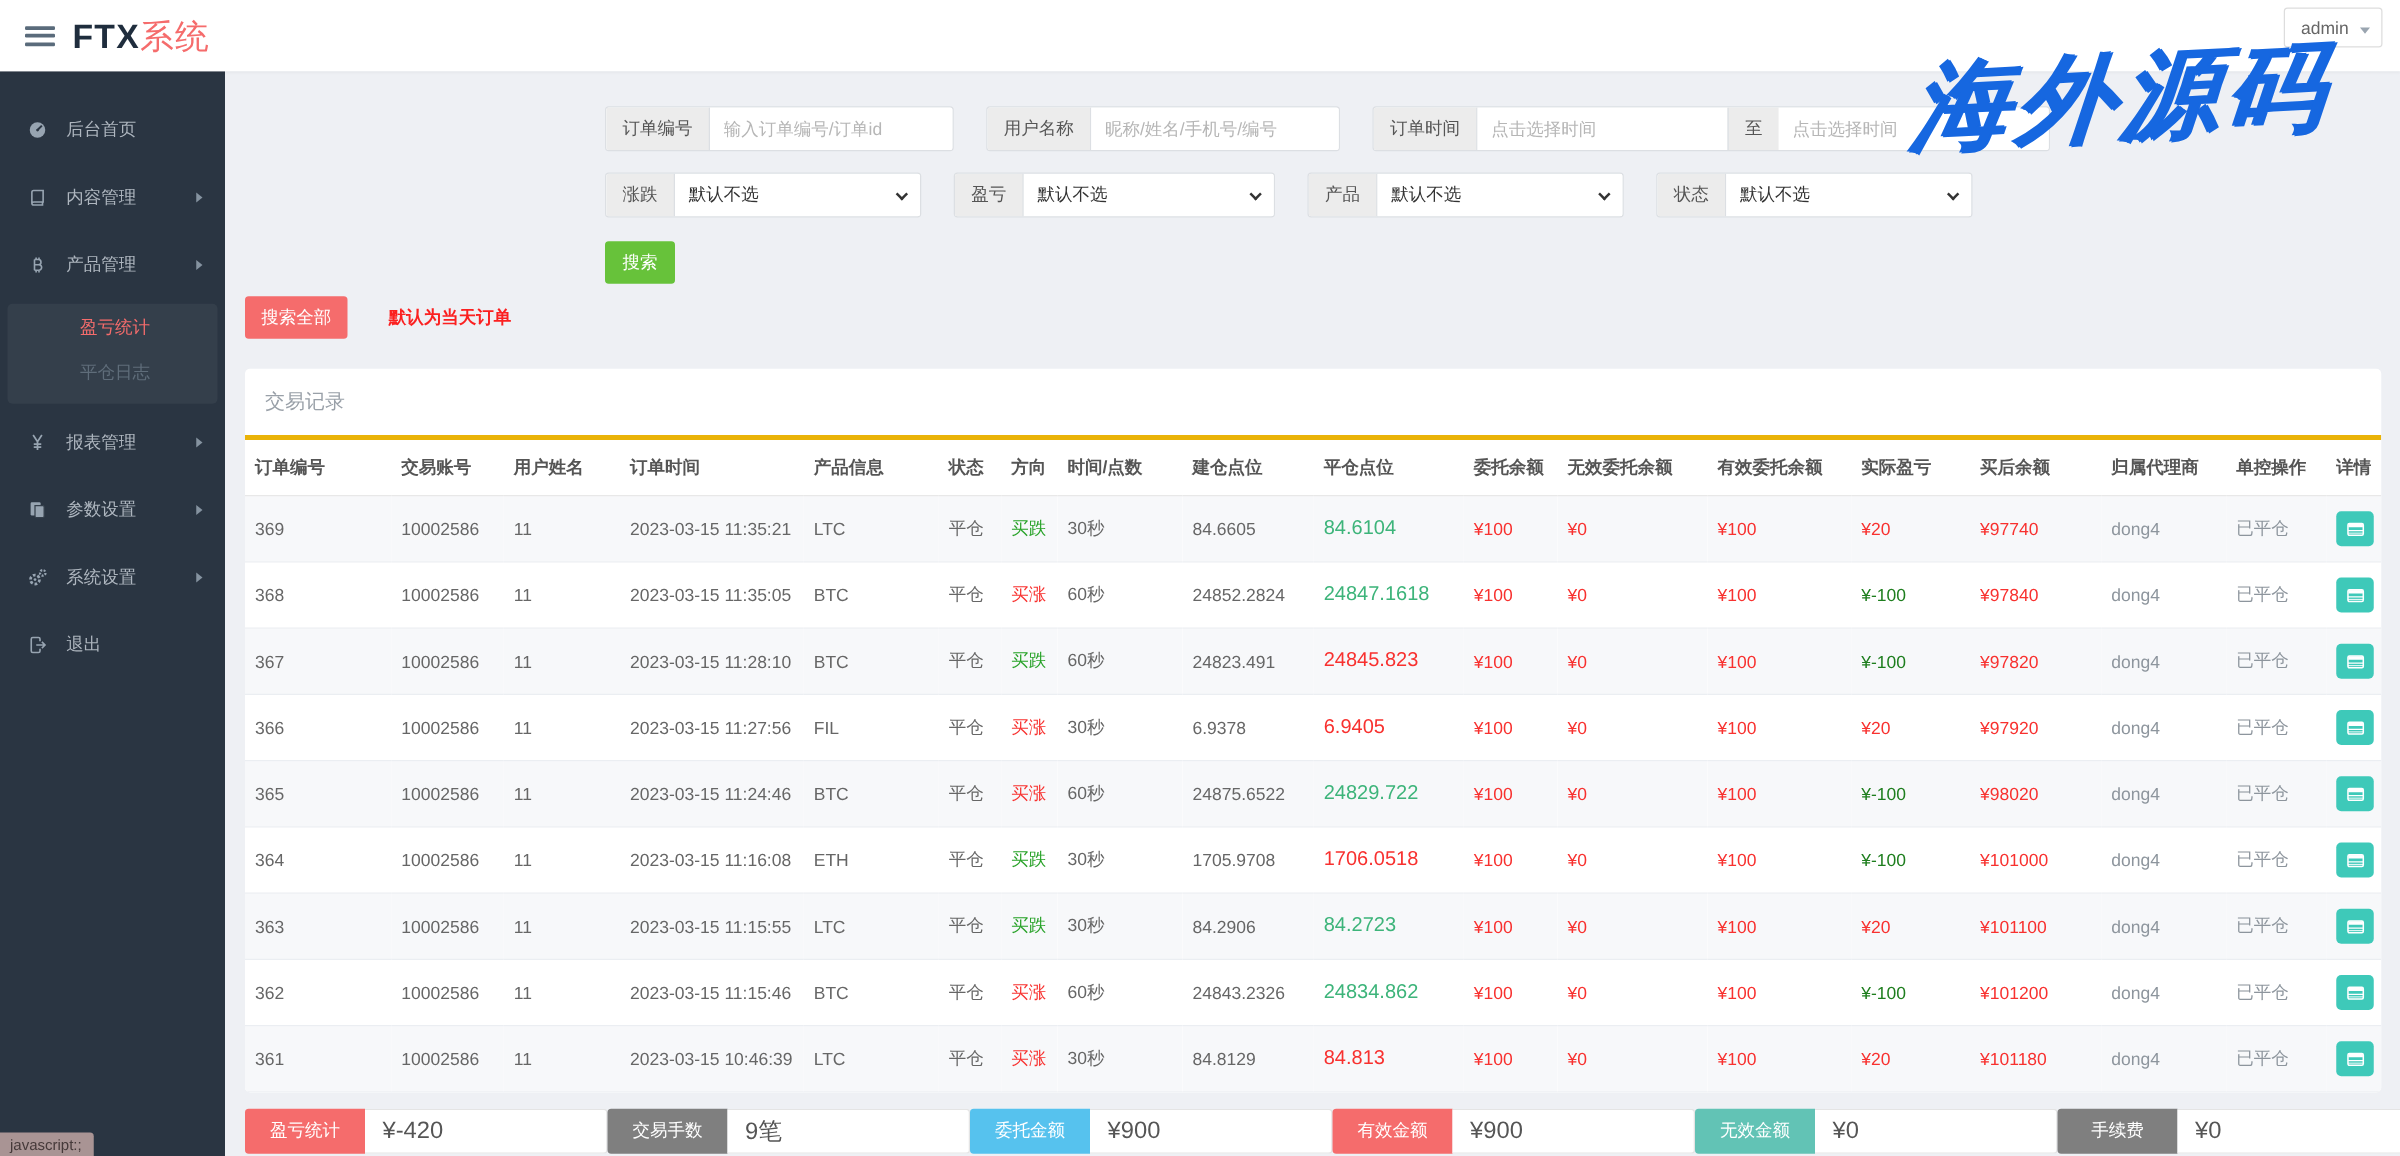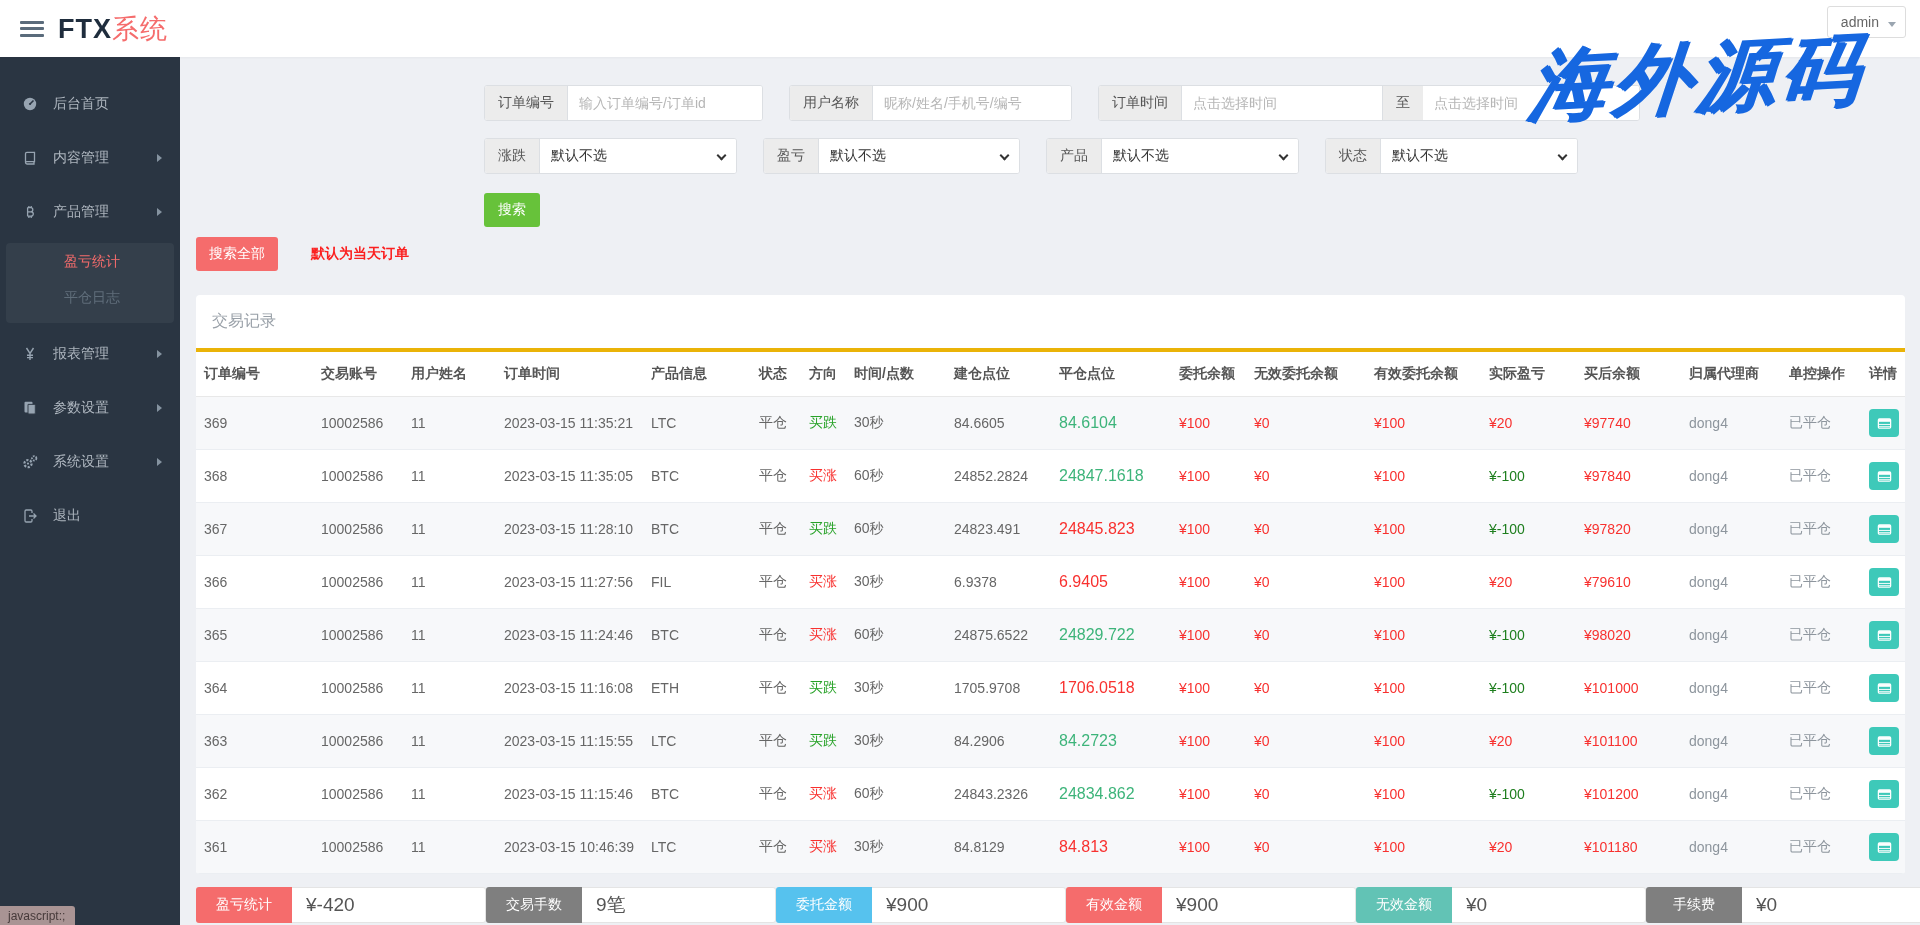--- a/index.html
+++ b/index.html
@@ -386,21 +386,21 @@
             <td>FIL</td>
             <td>平仓</td>
             <td class="t-red">买涨</td>
             <td>30秒</td>
             <td>6.9378</td>
             <td class="t-red big">6.9405</td>
             <td class="t-red">¥100</td>
             <td class="t-red">¥0</td>
             <td class="t-red">¥100</td>
             <td class="t-red">¥20</td>
-            <td class="t-red">¥79610</td>
+            <td class="t-red">¥97920</td>
             <td class="t-gray">dong4</td>
             <td class="t-gray">已平仓</td>
             <td><button class="detail-btn">
                 <span style="display: inline-flex;">
                   <svg viewBox="0 0 18 18">
                     <rect x="2.5" y="4" width="13" height="10" rx="1.2" fill="none" stroke="#fff" stroke-width="1.3"></rect>
                     <rect x="2.8" y="4.3" width="12.4" height="2.9" fill="#fff"></rect>
                     <line x1="2.5" y1="10" x2="15.5" y2="10" stroke="#fff" stroke-width="1"></line>
                     <line x1="2.5" y1="12.2" x2="15.5" y2="12.2" stroke="#fff" stroke-width=".8"></line>
                   </svg>

